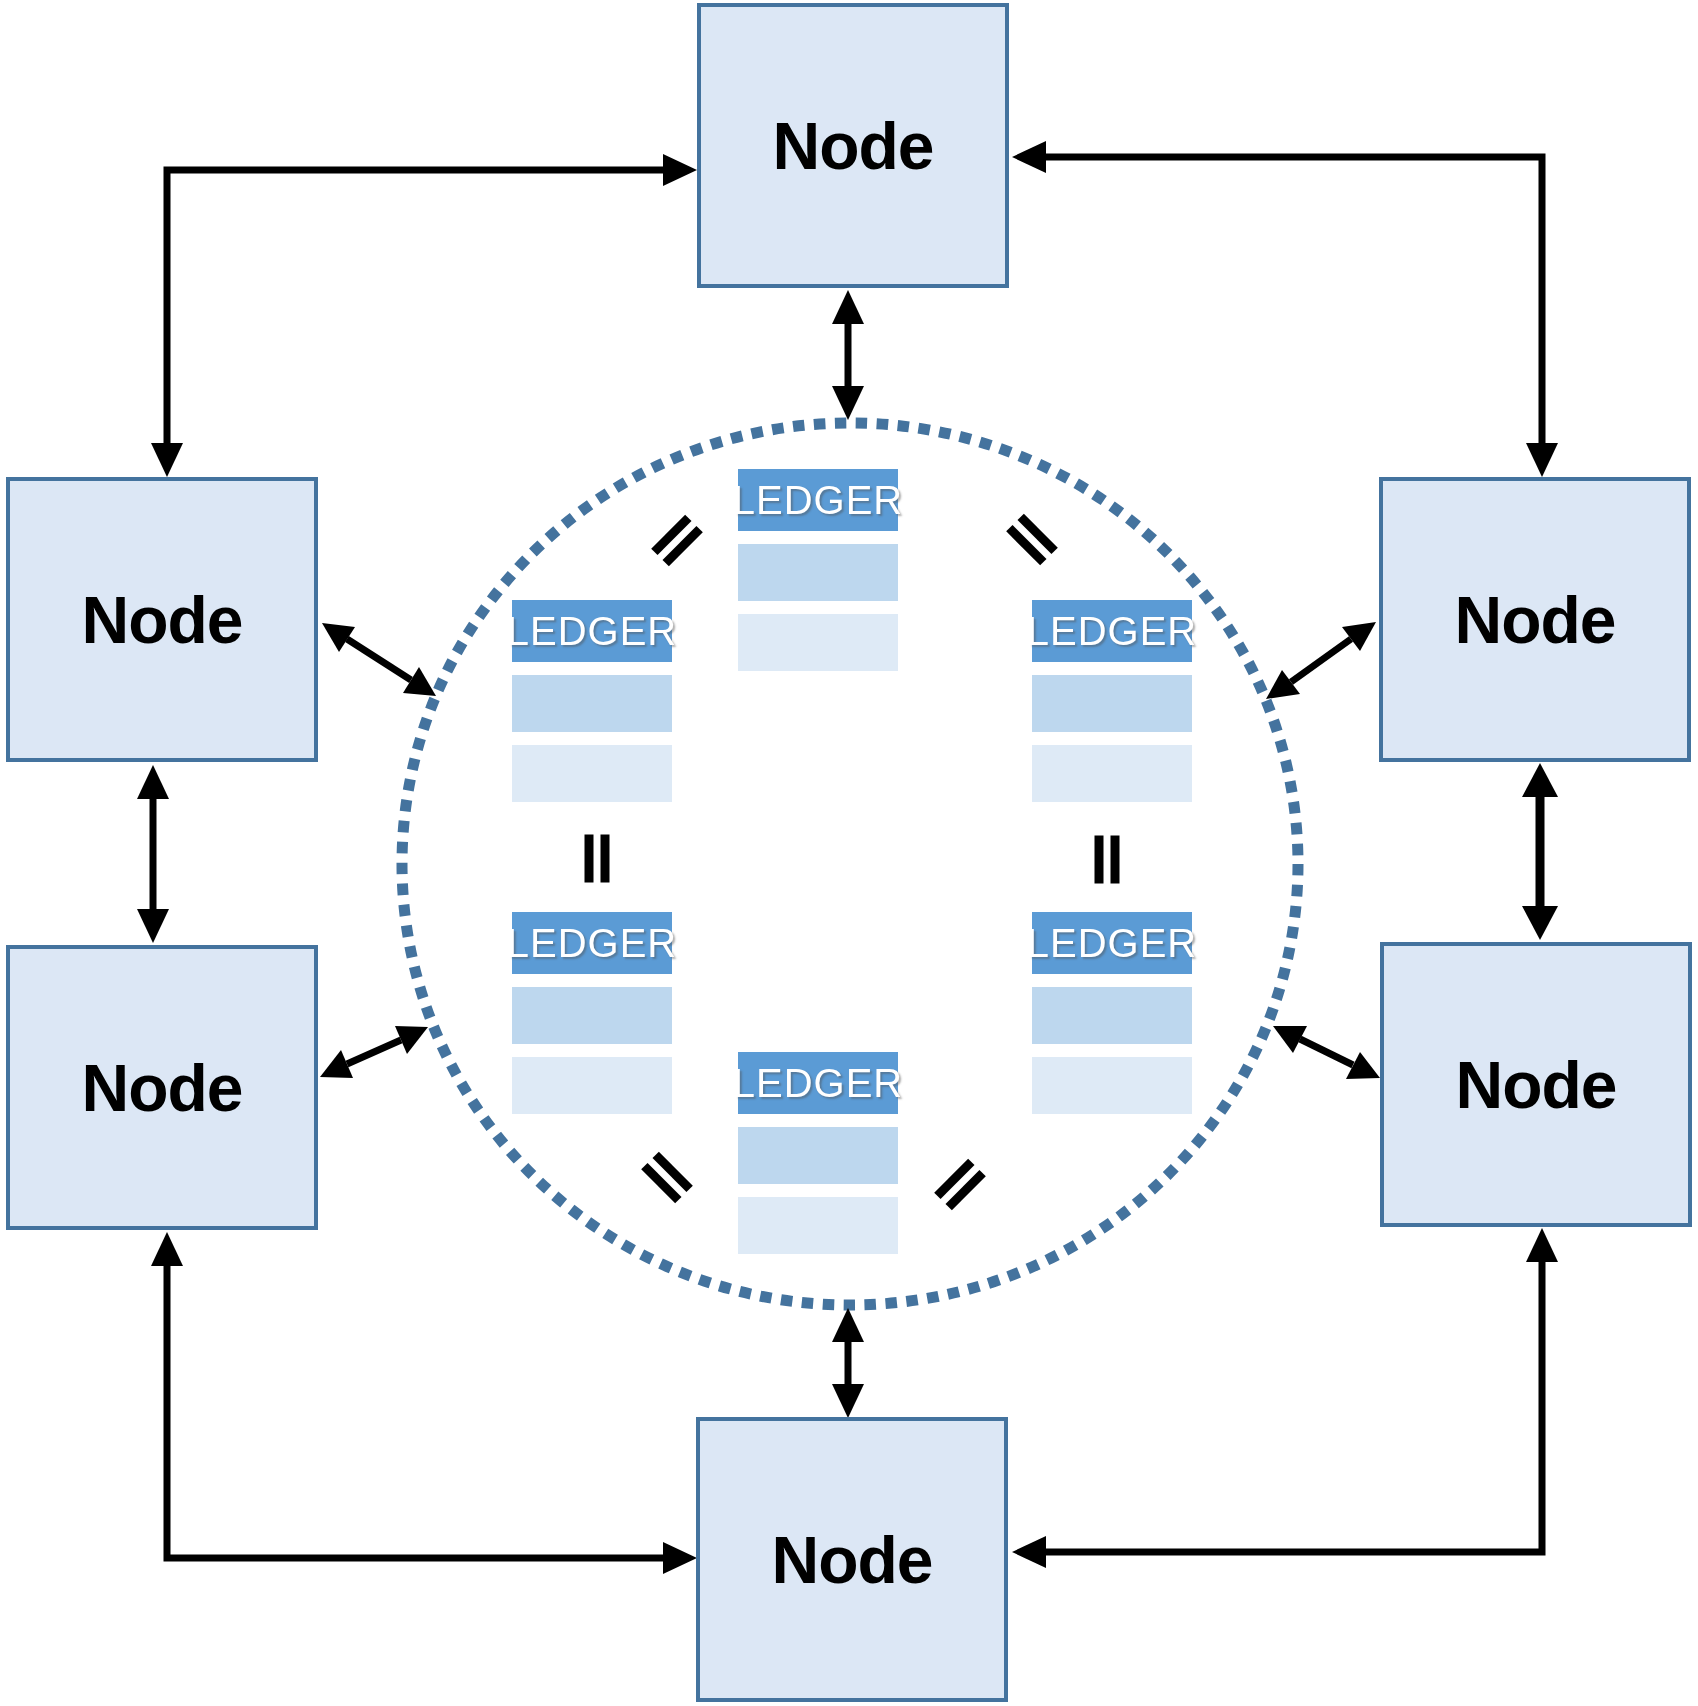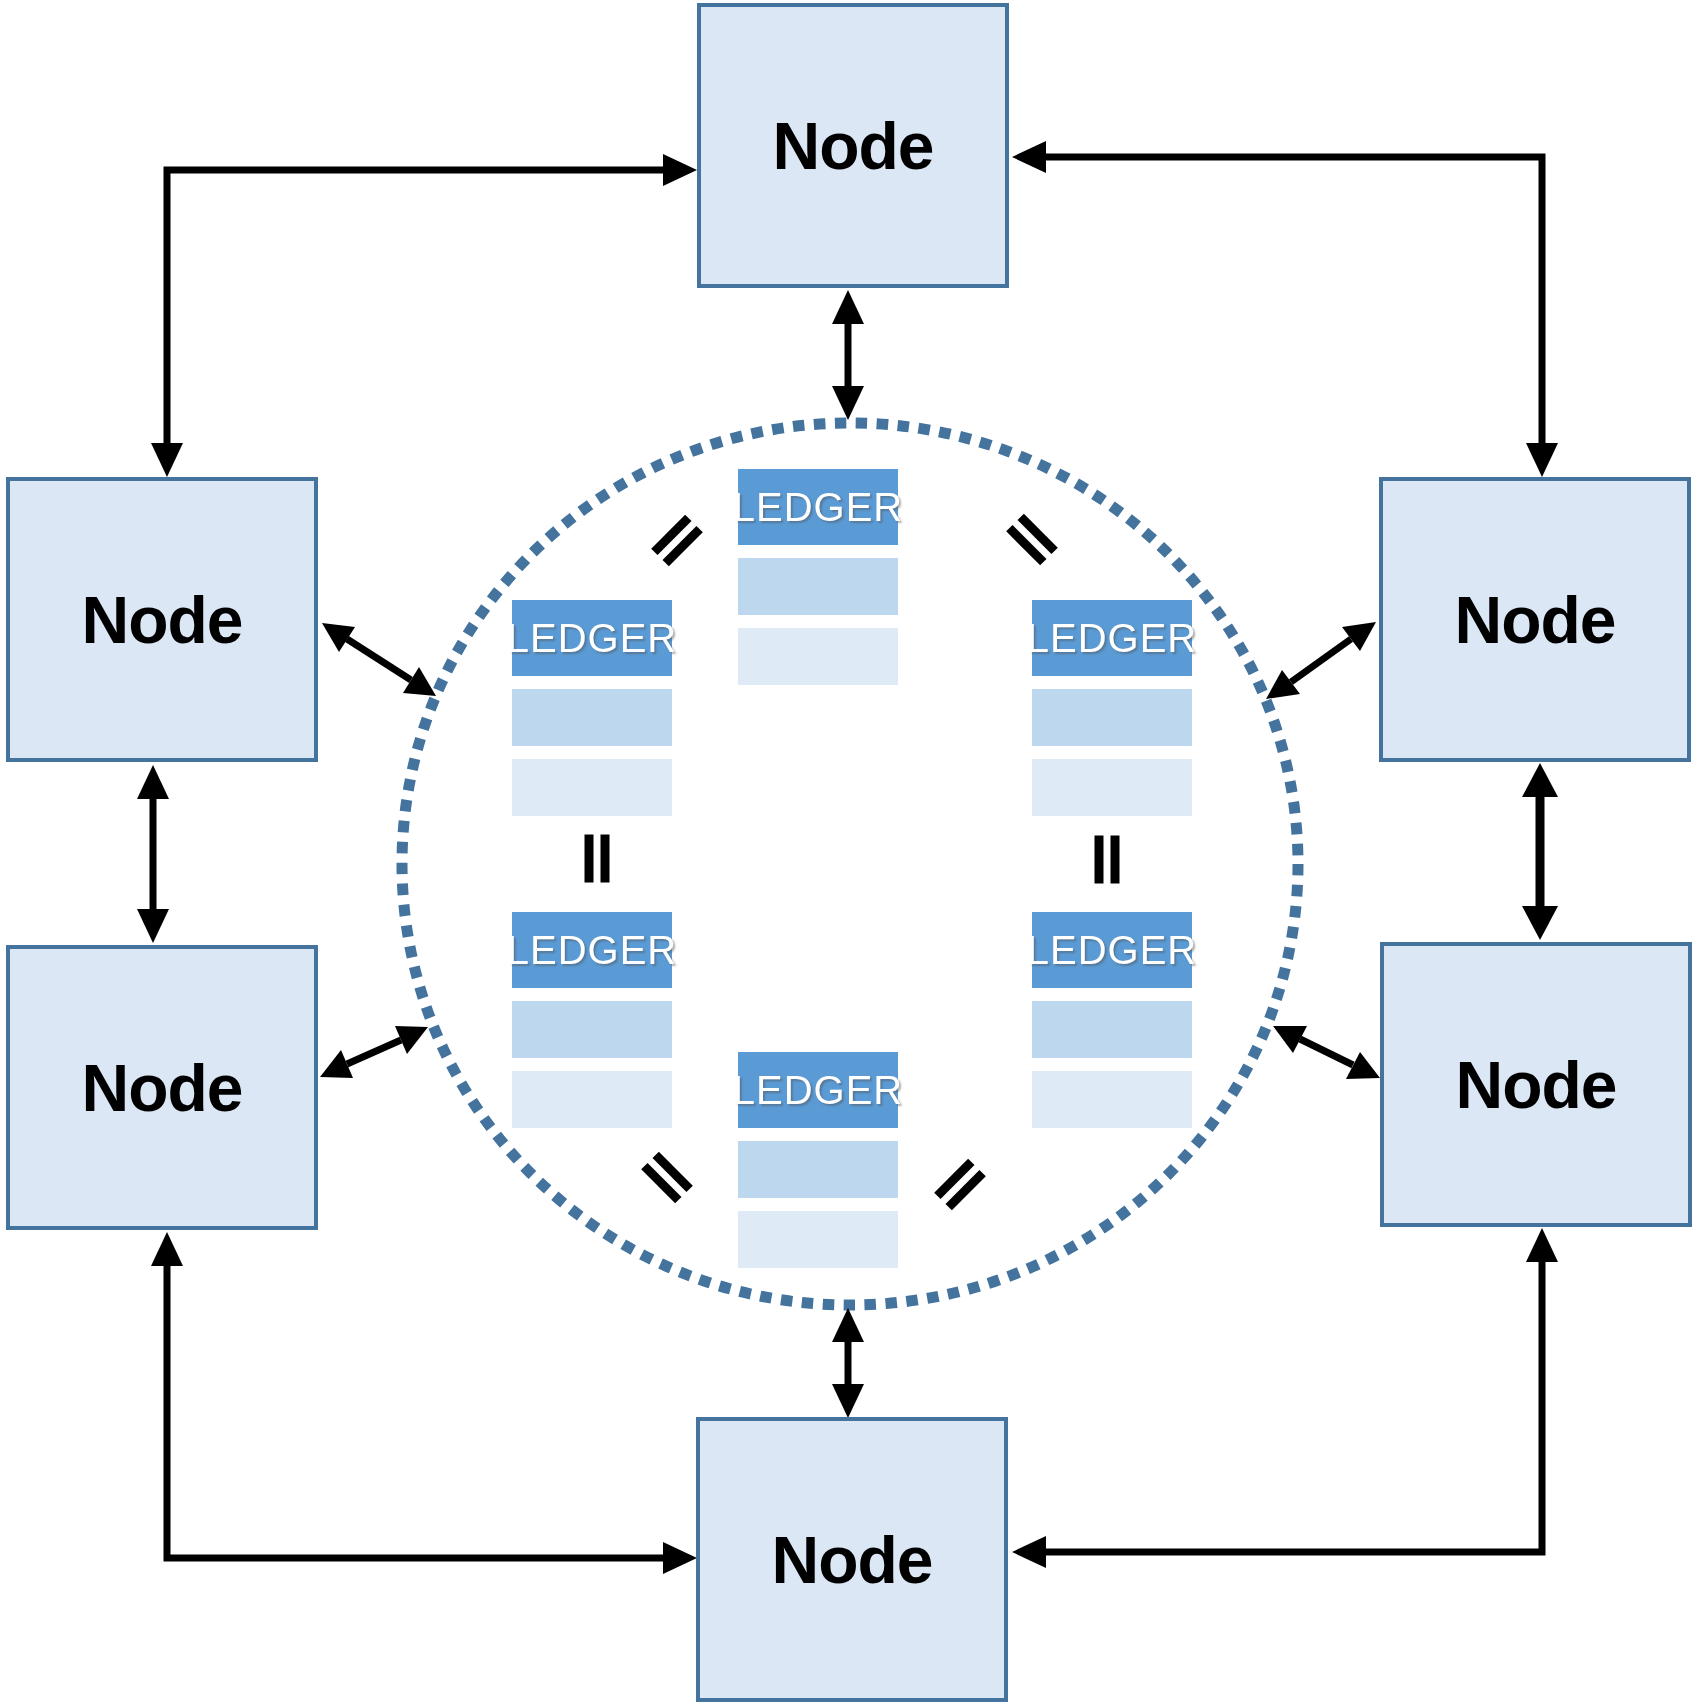--- a/index.html
+++ b/index.html
@@ -28,21 +28,21 @@
   }
   #node-top        { left:697px;  top:3px;    }
   #node-upper-left { left:6px;    top:477px;  }
   #node-lower-left { left:6px;    top:945px;  }
   #node-upper-right{ left:1379px; top:477px;  }
   #node-lower-right{ left:1380px; top:942px;  }
   #node-bottom     { left:696px;  top:1417px; }
 
   .ledger { position:absolute; width:160px; z-index:2; }
   .ledger-header {
-    height:76px; background:#5b9bd5;
+    height:62px; background:#5b9bd5;
     color:#ffffff; font-size:40px; font-weight:400; letter-spacing:1px;
     display:flex; align-items:center; justify-content:center;
     text-shadow:2px 2px 2px rgba(80,80,80,0.45);
   }
   .ledger-row { height:57px; margin-top:13px; }
   .row-med   { background:#bdd7ee; }
   .row-light { background:#deeaf6; }
 
   #ledger-top        { left:738px;  top:469px;  }
   #ledger-mid-left   { left:512px;  top:600px;  }

